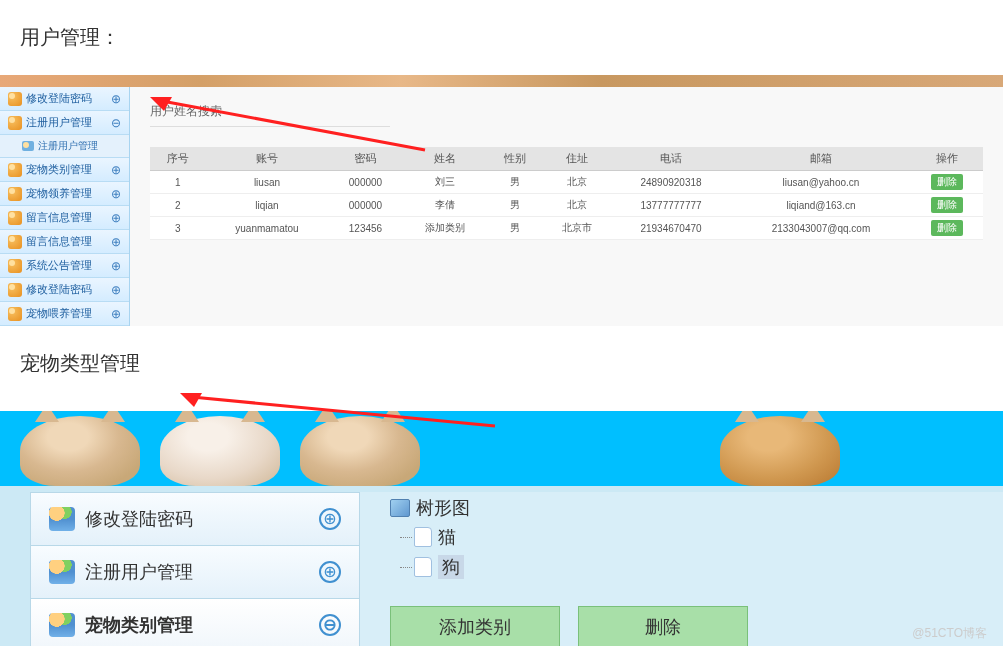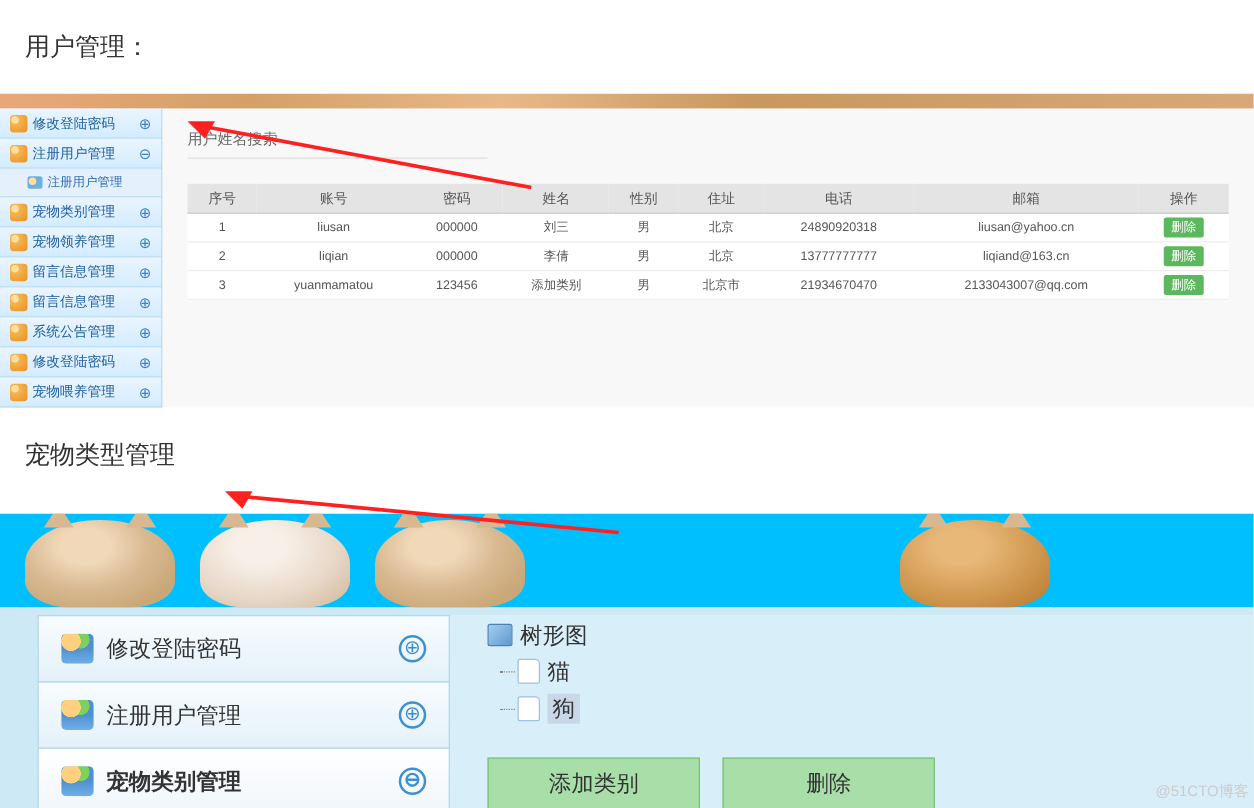--- a/index.html
+++ b/index.html
@@ -60,21 +60,21 @@
   .tree-ico { width: 20px; height: 18px; background: linear-gradient(135deg, #a0d0f0, #6098d0); border: 1px solid #5080b0; margin-right: 6px; border-radius: 2px; }
   .tree { padding-left: 24px; }
   .tree-node { display: flex; align-items: center; font-size: 18px; padding: 3px 0; position: relative; }
   .tree-node::before { content: ''; position: absolute; left: -14px; top: 50%; width: 12px; height: 1px; border-top: 1px dotted #888; }
   .tree-node.selected span.lbl { background: #c8d8e8; padding: 0 4px; }
   .page-ico { width: 18px; height: 20px; background: #fff; border: 1px solid #a0c0e0; margin-right: 6px; border-radius: 2px 4px 2px 2px; }
   
   .btn-row { margin-top: 24px; display: flex; gap: 18px; }
   .btn2 { width: 170px; padding: 8px 0; background: #a8dfa8; border: 1px solid #7ac07a; color: #333; font-size: 18px; text-align: center; cursor: pointer; }
   
-  .watermark { position: fixed; bottom: 4px; right: 4px; color: #ccc; font-size: 12px; }
+  .watermark { position: fixed; bottom: 4px; right: 16px; color: #ccc; font-size: 12px; }
 </style>
 </head>
 <body>
 
 <div class="section-heading">用户管理：</div>
 <div class="section1">
   <svg class="arrow1" viewBox="0 0 280 60">
       <line x1="275" y1="55" x2="12" y2="6" stroke="#ff2020" stroke-width="3"></line>
       <polygon points="0,2 22,2 14,16" fill="#ff2020"></polygon>
     </svg>

